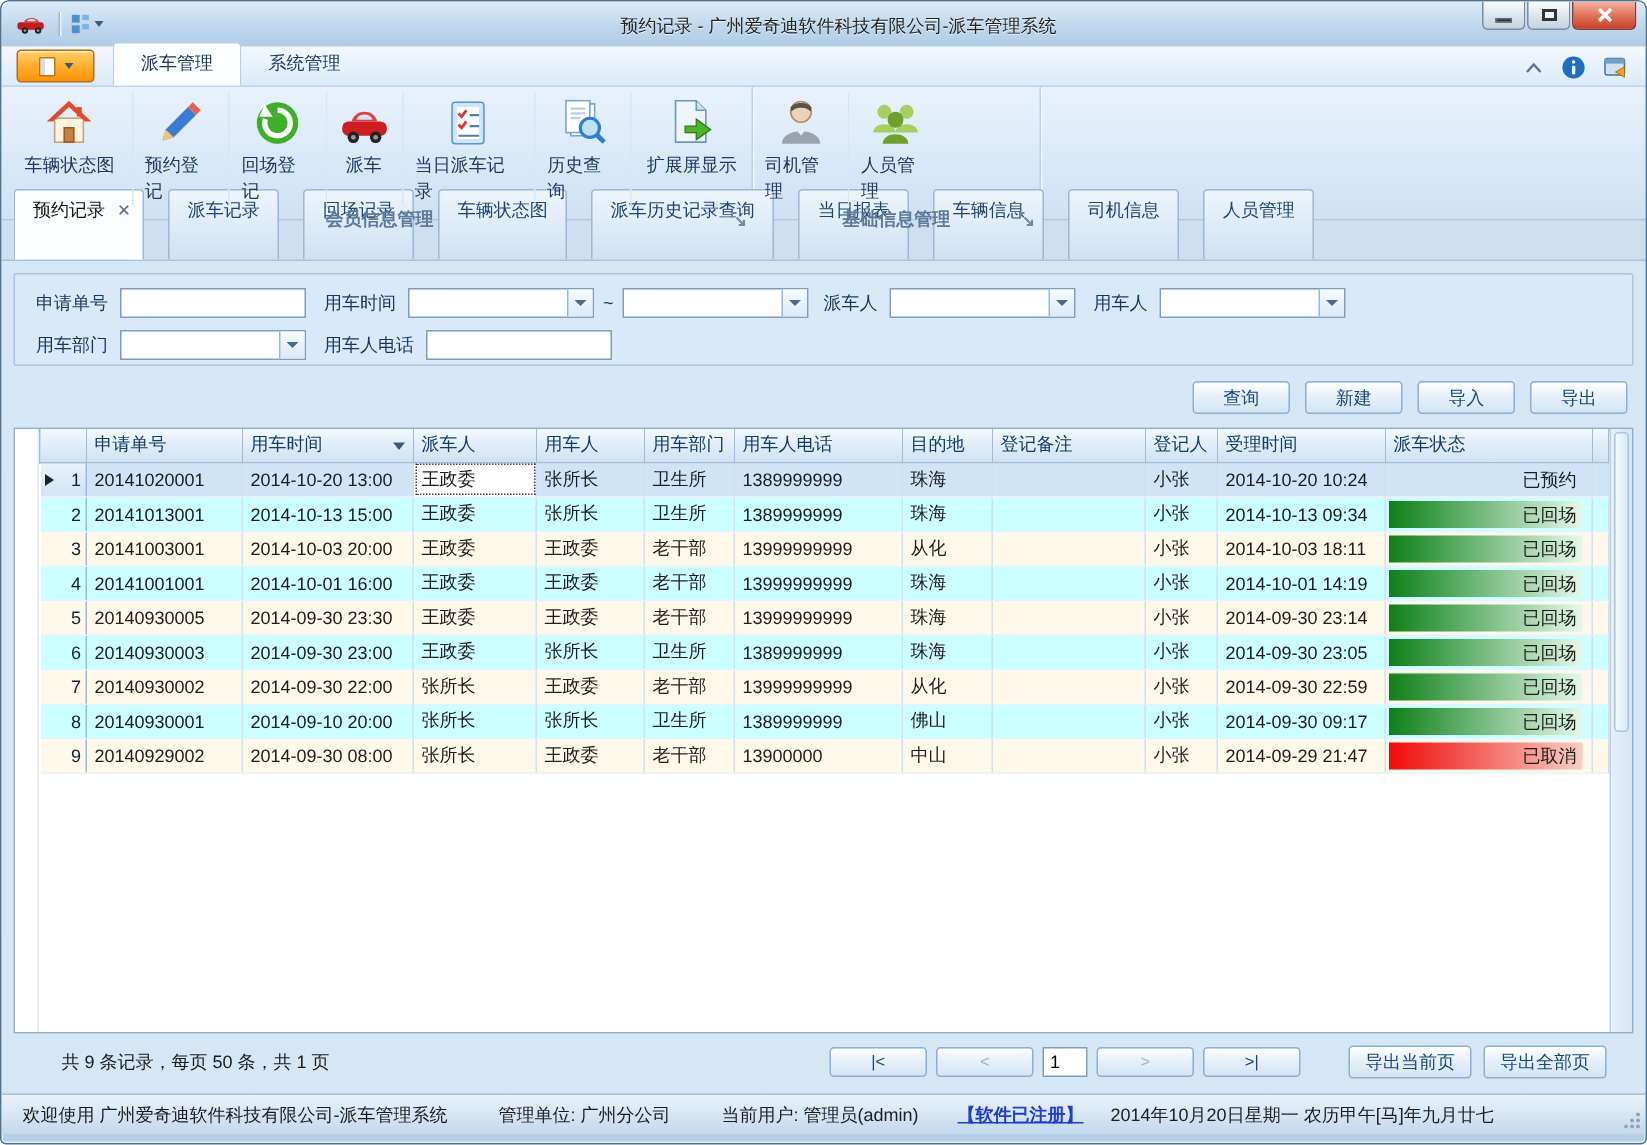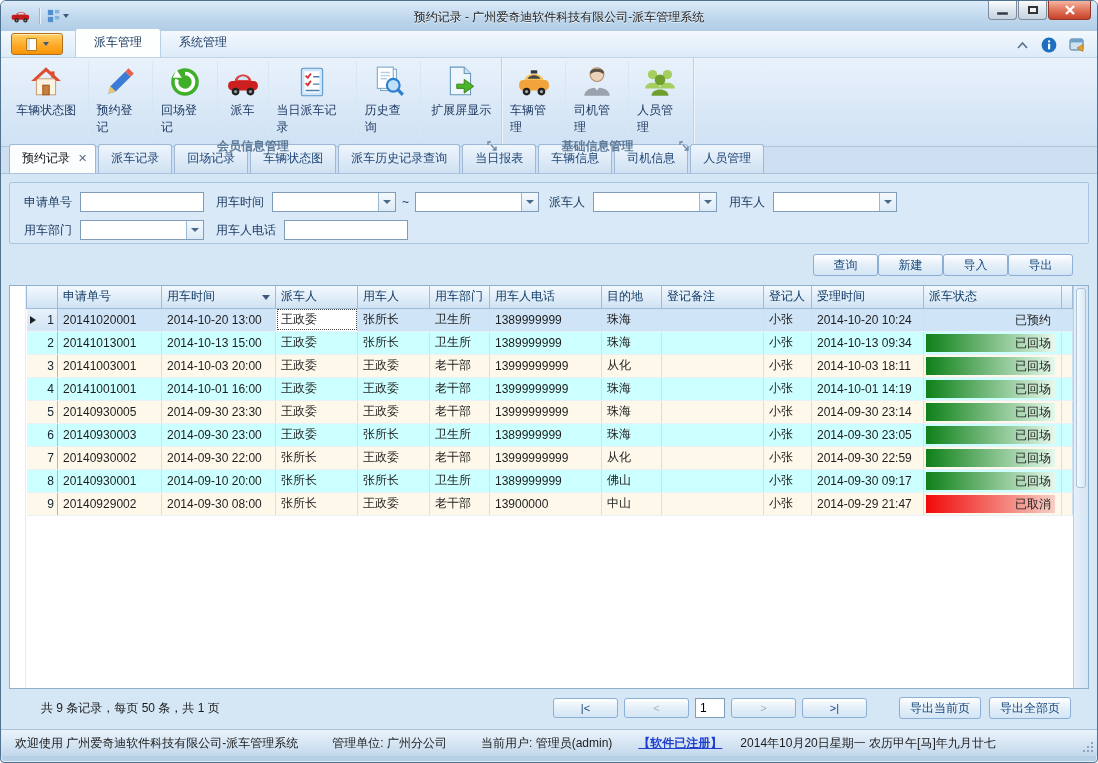--- a/index.html
+++ b/index.html
@@ -45,39 +45,39 @@
     padding:4px 8px 2px; color:#1f3a62; border-radius:3px; position:relative; }
   .rbtn + .rbtn { border-left:1px solid #d7e6f4; }
   .rbtn svg { width:34px; height:34px; }
   .rgroup-footer { height:17px; display:flex; align-items:center; position:relative;font-weight:bold; }
   .rgroup-label { flex:1; text-align:center; color:#5b7purple694; color:#5d7a99; font-size:12px; }
   .launcher { position:absolute; right:3px; bottom:3px; }
 
   
   .doctabs { height:27px; display:flex; align-items:flex-end; background:#cddff0; padding-left:8px;
     border-bottom:1px solid #aac3dc; }
-  .dtab { padding:5px 12px 6px; margin-right:2px; border:1px solid #9db9d6; border-bottom:none;
+  .dtab { padding:5px 12px 24px; margin-right:16px; border:1px solid #9db9d6; border-bottom:none;
     border-radius:3px 3px 0 0; background:linear-gradient(#eef5fc,#cfe1f2); color:#1c4474; white-space:nowrap; }
   .dtab.active { background:#fbfdfe; color:#111; padding-right:8px; }
   .dtab .close-x { color:#5a6b7c; font-weight:bold; margin-left:8px; font-size:11px; }
 
   
   .content { position:relative; height:555px; background:#d5e6f5; padding:8px; }
   .filter-panel { height:62px; border:1px solid #a9c4dd; background:#d9e9f8; border-radius:2px; padding:7px 6px 0 14px; }
   .f-row { display:flex; align-items:center; height:24px; }
   .f-label { color:#17365e; margin-right:8px; white-space:nowrap; }
   .f-input { width:124px; height:20px; border:1px solid #7f9db9; background:#fff; padding:0 3px; font:inherit; }
   .combo { width:124px; height:20px; border:1px solid #7f9db9; background:#fff; display:flex; }
   .combo .box { flex:1; }
   .combo .arrow-btn { width:17px; border-left:1px solid #9ab8d4; background:linear-gradient(#f5fafe,#dceaf6);
     display:flex; align-items:center; justify-content:center; }
   .tri-down { width:0; height:0; border-left:4px solid transparent; border-right:4px solid transparent; border-top:4px solid #4a6a8a; }
   .tilde { margin:0 6px; color:#17365e; }
 
-  .actions-row { display:flex; justify-content:flex-end; margin:10px 16px 9px 0; }
+  .actions-row { display:flex; justify-content:flex-end; gap:10px; margin:10px 4px 9px 0; }
   .btn { min-width:65px; height:22px; border:1px solid #8cb0d5; border-radius:3px; color:#17487c;
     background:linear-gradient(#ffffff,#e7f0f9 45%,#d3e5f5); display:flex; align-items:center; justify-content:center; padding:0 10px; }
 
   
   .grid-wrap { height:404px; display:flex; background:#fff; border:1px solid #8fb0cd; }
   .grid-scroll-pad { width:16px; background:#fff; border-right:1px solid #e4edf5; }
   .grid-main { flex:1; overflow:hidden; }
   table.grid { border-collapse:collapse; table-layout:fixed; width:100%; }
   .grid th { height:22px; font-weight:normal; text-align:left; padding:0 5px; color:#123b66;
     background:linear-gradient(#f3f8fd,#dfecf8 55%,#cfe2f2); border:1px solid #9ebcd9; border-top:none; white-space:nowrap; overflow:hidden; position:relative; }
@@ -263,33 +263,20 @@
         <span class="rgroup-label">会员信息管理</span>
         <svg class="launcher" width="11" height="11" viewBox="0 0 11 11">
             <path d="M1 4 V1 H4" fill="none" stroke="#6b8aa8" stroke-width="1.4"></path>
             <path d="M4 4 L9 9 M9 5.5 V9 H5.5" fill="none" stroke="#6b8aa8" stroke-width="1.4"></path>
           </svg>
       </div>
     </div>
 
     <div class="rgroup" style="width:192px">
       <div class="rbuttons">
-        <div class="rbtn" style="width:63px">
-          <svg viewBox="0 0 32 32">
-              <rect x="2" y="14" rx="4" width="28" height="10" fill="#f2a33c"></rect>
-              <path d="M7 14 C9 6.5 23 6.5 25 14 Z" fill="#f8c45a"></path>
-              <path d="M10 13 C11.5 8.5 20.5 8.5 22 13 Z" fill="#464646"></path>
-              <rect x="13" y="5" width="6" height="3" fill="#333"></rect>
-              <circle cx="9" cy="25" r="3.6" fill="#222"></circle>
-              <circle cx="23" cy="25" r="3.6" fill="#222"></circle>
-              <circle cx="9" cy="25" r="1.5" fill="#aaa"></circle>
-              <circle cx="23" cy="25" r="1.5" fill="#aaa"></circle>
-            </svg>
-          <span>车辆管理</span>
-        </div>
         <div class="rbtn" style="width:63px">
           <svg viewBox="0 0 32 32">
               <circle cx="16" cy="9" r="6.5" fill="#ecd2b6" stroke="#b08e68"></circle>
               <path d="M9.5 6.5 C11 2.5 21 2.5 22.5 6.5 L22 9 C20 5.5 12 5.5 10 9 Z" fill="#5a5248"></path>
               <path d="M4 29 C4 18.5 28 18.5 28 29 Z" fill="#9aa3ad"></path>
               <path d="M13 20 L16 24 L19 20" fill="#e8eef4"></path>
             </svg>
           <span>司机管理</span>
         </div>
         <div class="rbtn" style="width:63px">

